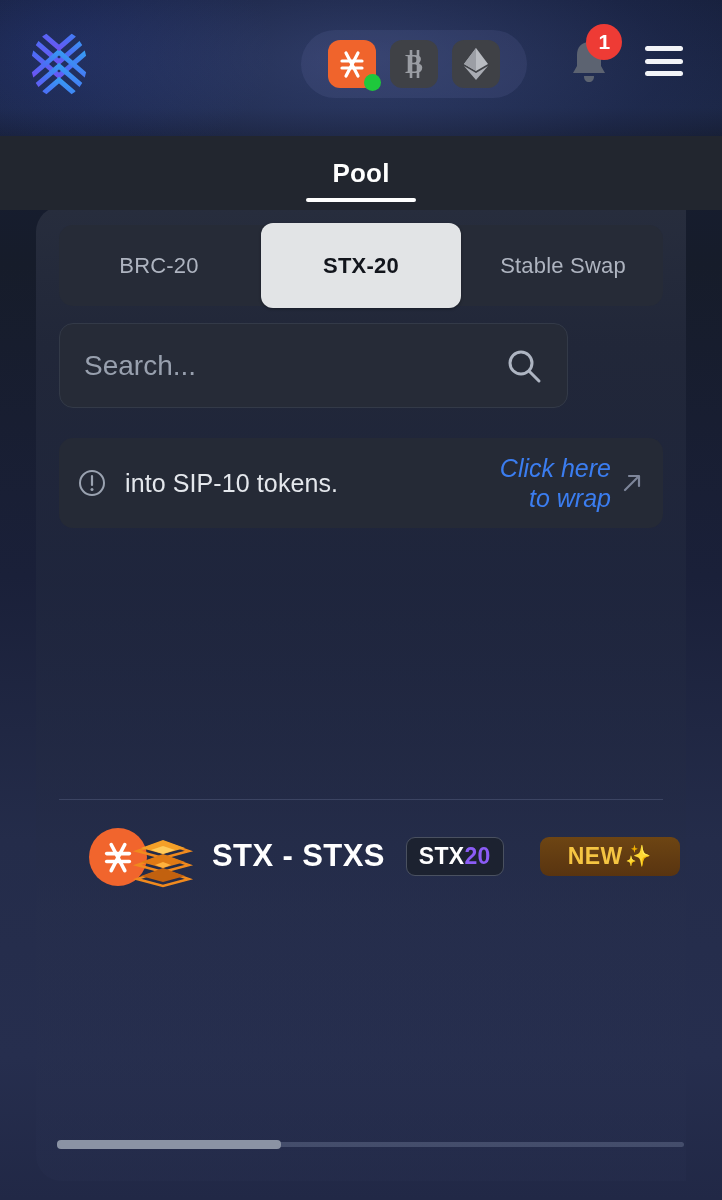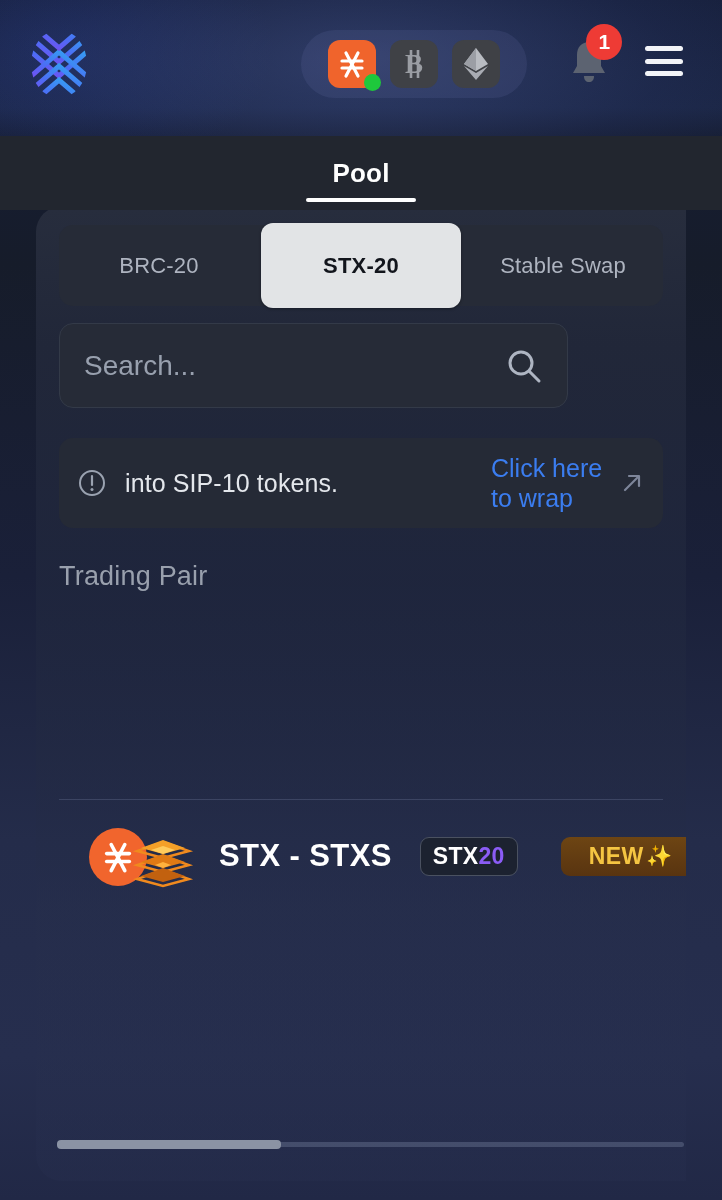--- a/index.html
+++ b/index.html
@@ -139,38 +139,38 @@
     background:#252a36;
     display:flex; align-items:center; padding:0 18px;
   }
   .banner-icon { width:30px; height:30px; flex:0 0 auto; margin-right:18px; }
   .banner-text {
     font-size:25px; color:#e4e7ec; line-height:1.2; flex:1;
     letter-spacing:0.1px;
   }
   .banner-link {
     font-size:25px; color:#3b7df0; line-height:1.2;
-    width:120px; flex:0 0 auto; text-align:left; margin-left:4px;
+    width:120px; flex:0 0 auto; text-align:right; margin-left:4px;font-style:italic;
   }
   .ext-arrow { width:26px; height:26px; flex:0 0 auto; margin-left:8px; }
 
   
   .pair-head {
     position:absolute; left:23px; top:355px;
     font-size:27px; color:#99a0ad; letter-spacing:0.2px;
   }
   .divider {
     position:absolute; left:23px; top:593px;
     width:604px; height:1px; background:rgba(150,165,200,0.22);
   }
 
   
   .pair-row {
     position:absolute; left:53px; top:620px;
-    display:flex; align-items:center; gap:12px;
+    display:flex; align-items:center; gap:5px;
   }
   .pair-icons { position:relative; width:108px; height:60px; flex:0 0 auto; }
   .ic-stx {
     position:absolute; left:0; top:2px; width:58px; height:58px;
     border-radius:50%; background:#f1652d;
     display:flex; align-items:center; justify-content:center;
   }
   .ic-stxs { position:absolute; left:40px; top:0; width:68px; height:62px; }
   .pair-name {
     font-size:31px; color:#ffffff; font-weight:bold;
@@ -320,21 +320,20 @@
       <div class="banner-link">
         <div>Click here</div>
         <div>to wrap</div>
       </div>
       <svg class="ext-arrow" viewBox="0 0 26 26">
         <line x1="6" y1="20" x2="19" y2="7" stroke="#7e869a" stroke-width="2.2" stroke-linecap="round"></line>
         <polyline points="10,6 20,6 20,16" fill="none" stroke="#7e869a" stroke-width="2.2" stroke-linecap="round" stroke-linejoin="round"></polyline>
       </svg>
     </div>
 
-    <div class="pair-head">Trading Pair</div>
 
     <div class="divider"></div>
 
     <div class="pair-row">
       <div class="pair-icons">
         <div class="ic-stx">
           <svg width="34" height="34" viewBox="0 0 30 30">
             <g stroke="#ffffff" stroke-width="3.2" stroke-linecap="round" fill="none">
               <line x1="5" y1="12" x2="25" y2="12"></line>
               <line x1="5" y1="19" x2="25" y2="19"></line>

